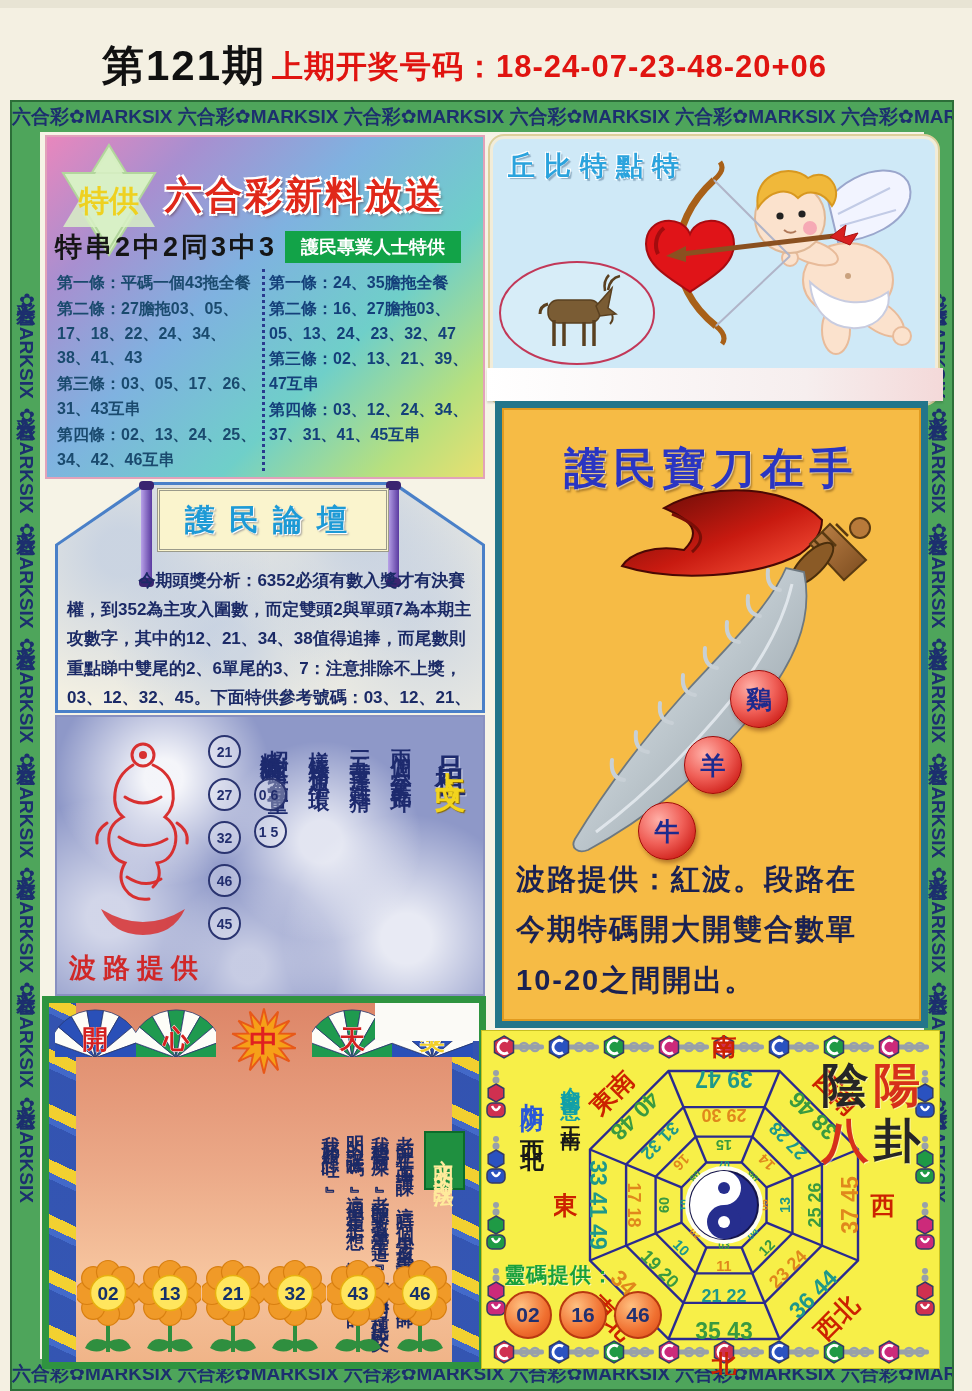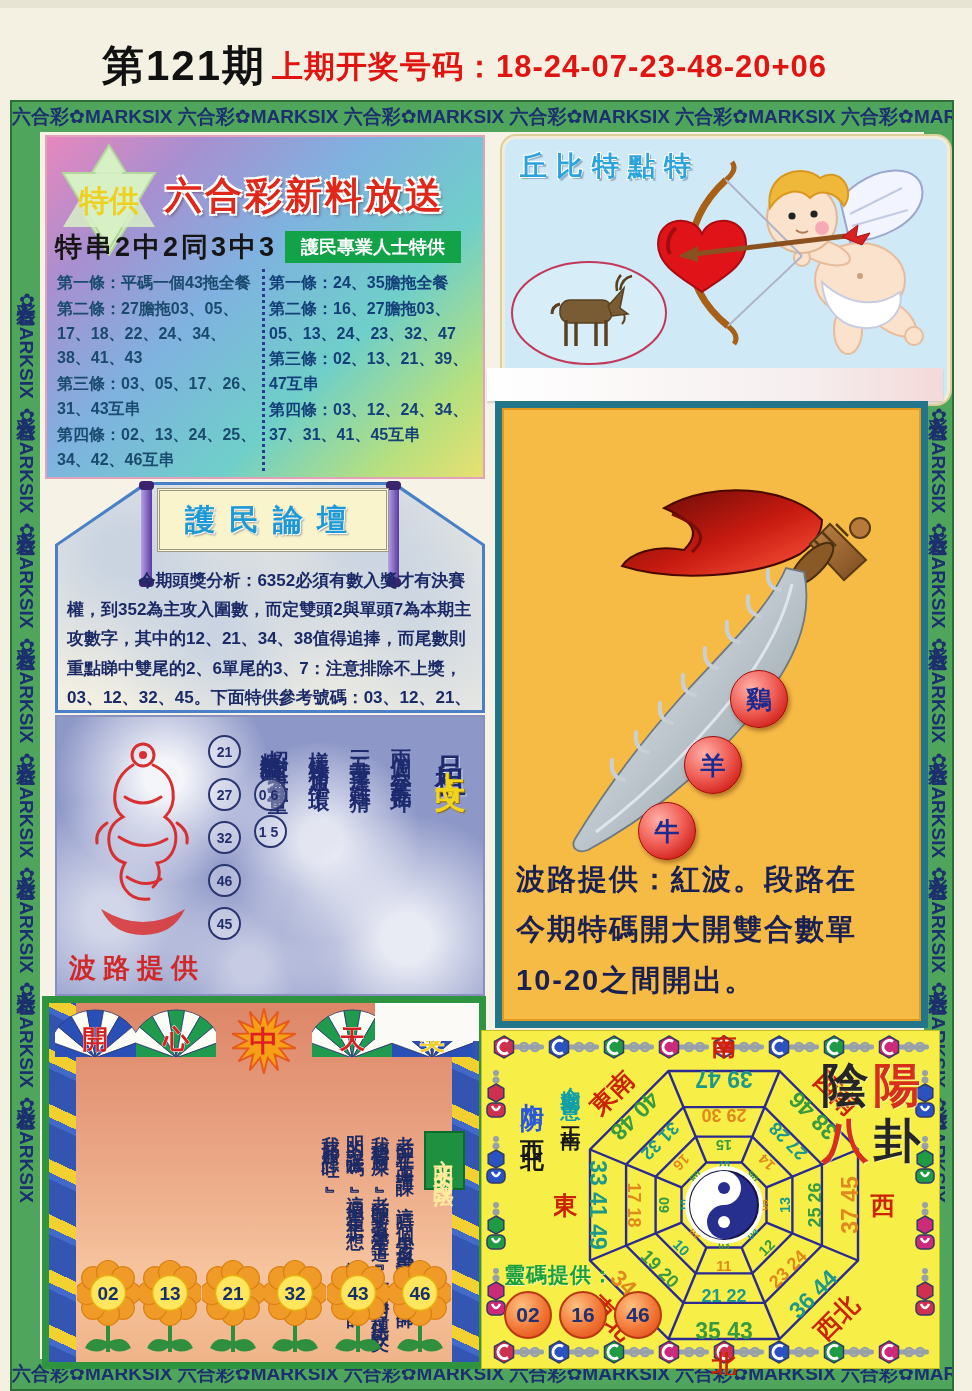--- a/index.html
+++ b/index.html
@@ -68,21 +68,21 @@
   .curtain{position:absolute;top:0;bottom:0;width:27px;background:repeating-linear-gradient(25deg,#2a50b4 0 16px,#3a66cc 16px 22px,#f2d22c 22px 34px,#2a50b4 34px 50px);opacity:.95;}
   .curtain.l{left:0;} .curtain.r{right:0;}
   .fans{position:absolute;left:6px;right:6px;top:2px;display:flex;justify-content:space-between;align-items:flex-start;}
   .joke-white{position:absolute;right:0;top:0;width:104px;height:38px;background:#fbfaf6;}
   .story{position:absolute;right:62px;top:118px;height:204px;width:310px;writing-mode:vertical-rl;text-orientation:upright;
     font-size:18px;font-weight:bold;color:#1c2a66;line-height:1.38;letter-spacing:6px;}
   .sign{position:absolute;right:14px;top:128px;background:#1f9040;border:2px solid #0c6b2a;padding:10px 5px;
     writing-mode:vertical-rl;text-orientation:upright;font-size:20px;font-weight:bold;color:#ffeb9c;letter-spacing:7px;}
   .flowers{position:absolute;left:28px;right:28px;bottom:2px;display:flex;justify-content:space-between;}
   
-  #panel-cupid{left:500px;top:126px;width:452px;height:272px;background:#cfe9f7;border:2px solid #ddcf9a;border-radius:16px;box-shadow:inset 0 0 0 3px #f2ecd8;}
+  #panel-cupid{left:488px;top:126px;width:452px;height:272px;background:#cfe9f7;border:2px solid #ddcf9a;border-radius:16px;box-shadow:inset 0 0 0 3px #f2ecd8;}
   #panel-cupid .t{position:absolute;left:18px;top:12px;font-size:27px;font-weight:bold;color:#2ba3dd;letter-spacing:9px;
     text-shadow:-1px -1px 0 #fff,1px -1px 0 #fff,-1px 1px 0 #fff,2px 2px 1px rgba(0,40,80,.3);}
   
   #white-band{left:487px;top:360px;width:456px;height:33px;background:linear-gradient(90deg,#ffffff 0%,#f6eeee 70%,#f4d9d9 100%);box-shadow:0 2px 2px rgba(0,0,0,.15);}
   
   #panel-sword{left:495px;top:393px;width:433px;height:627px;border:7px solid #23758a;background:#f6bb45;box-shadow:inset 0 0 0 2px #e09a20;}
   #panel-sword .t{position:absolute;left:0;right:0;top:32px;text-align:center;font-size:43px;font-weight:bold;color:#2a35c2;letter-spacing:6px;
     text-shadow:1px 1px 0 rgba(255,255,255,.5),2px 3px 2px rgba(60,30,0,.35);}
   .zod{position:absolute;width:56px;height:56px;border-radius:50%;display:flex;align-items:center;justify-content:center;
     background:radial-gradient(circle at 35% 30%,#ffb0a8,#f06058 45%,#cc1a14 85%);border:1px solid #a00a08;
@@ -394,20 +394,21 @@
         <path d="M112,32 q2,-12 12,-14 M109,33 q-2,-10 4,-16" stroke="#5a4020" stroke-width="2.5" fill="none"></path>
         <path d="M52,46 q-8,2 -8,10" stroke="#5a4020" stroke-width="3" fill="none"></path>
         <path d="M116,56 q2,6 -2,10" stroke="#5a4020" stroke-width="2" fill="none"></path>
       </g>
     </svg>
   </div>
 
   <div class="panel" id="white-band"></div>
 
   <div class="panel" id="panel-sword">
+    <div class="t">護民寶刀在手</div>
     <svg style="position:absolute;left:10px;top:60px;" width="400" height="390" viewBox="0 0 400 390">
       <defs>
         <linearGradient id="gBlade" x1="0" y1="0" x2="1" y2="1">
           <stop offset="0" stop-color="#f0f4f8"></stop>
             <stop offset="0.5" stop-color="#bcc6cc"></stop>
             <stop offset="1" stop-color="#87939b"></stop>
         </linearGradient>
         <linearGradient id="gFlag" x1="0" y1="0" x2="1" y2="1">
           <stop offset="0" stop-color="#5a0a06"></stop>
             <stop offset="0.55" stop-color="#c81a10"></stop>

